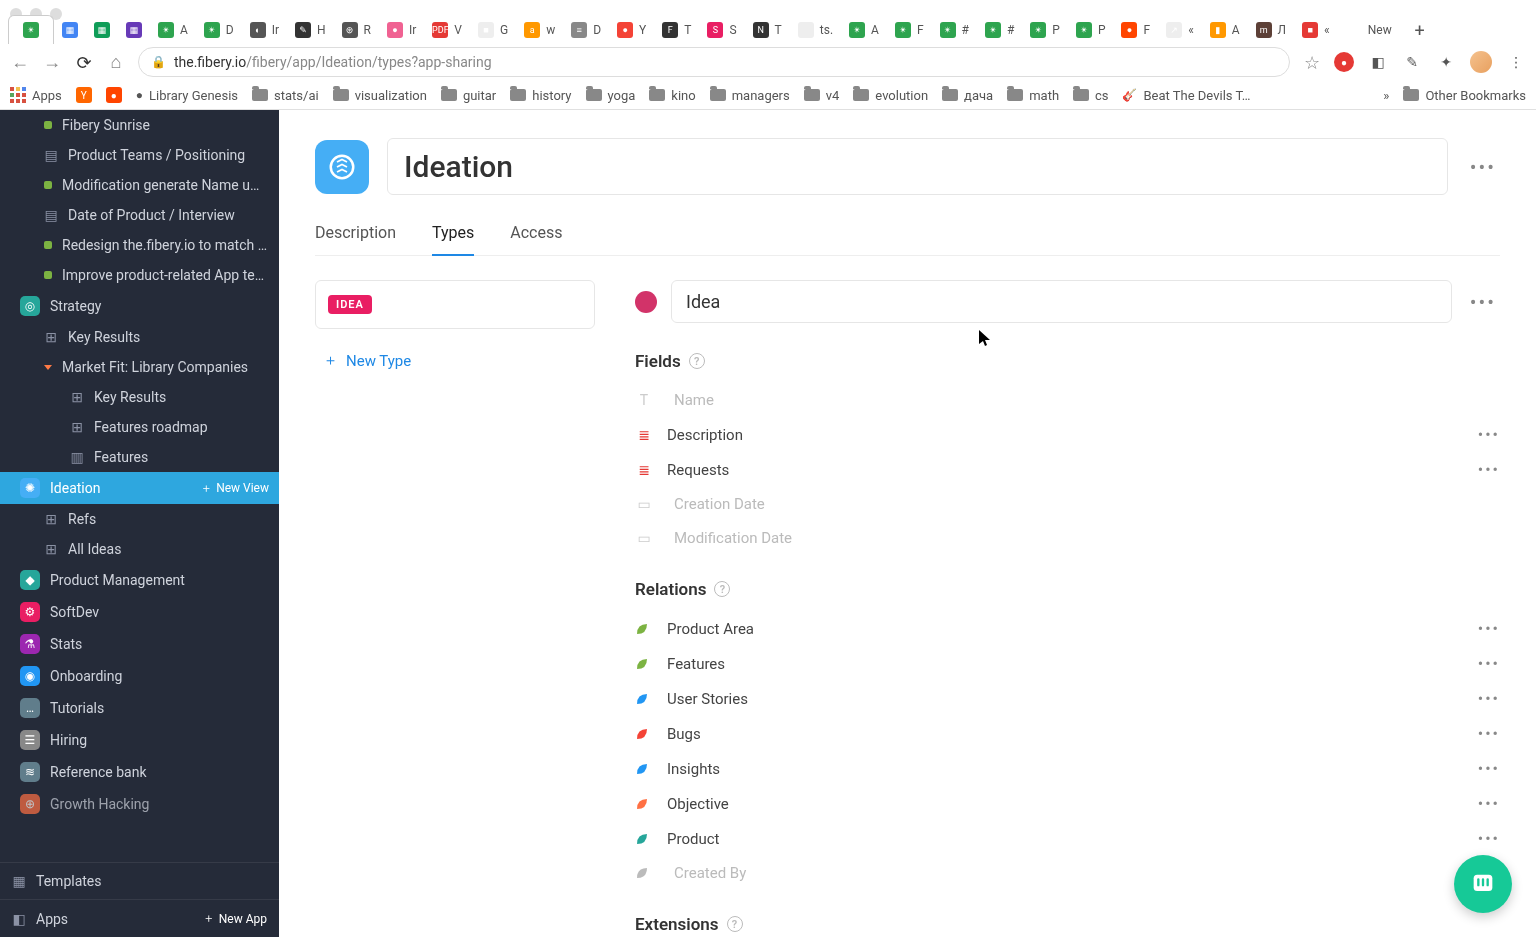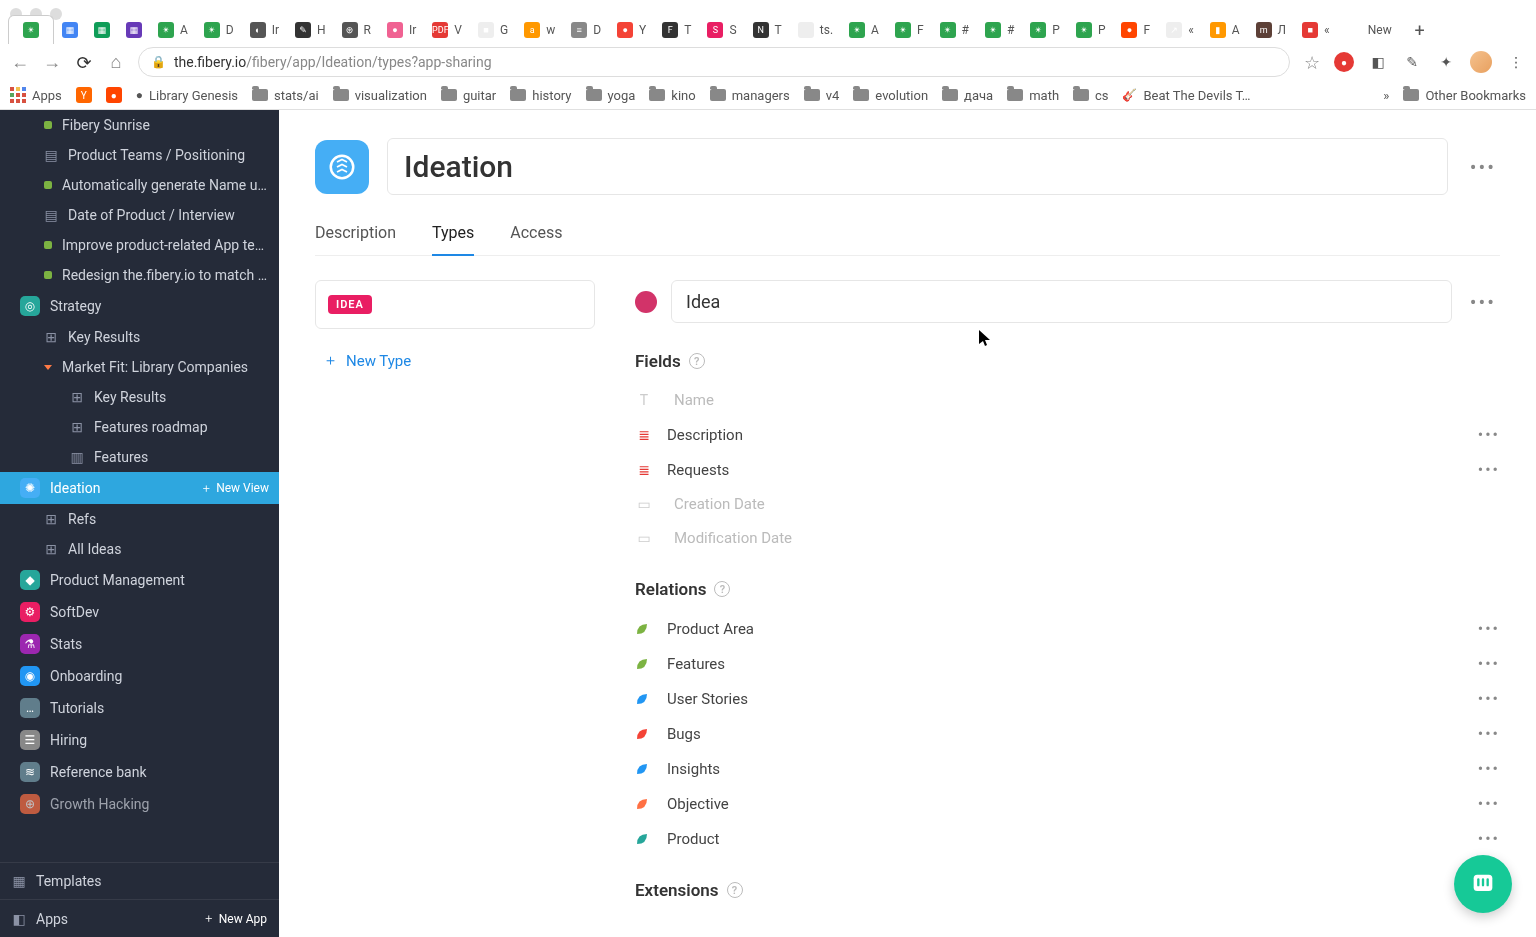--- a/index.html
+++ b/index.html
@@ -336,36 +336,36 @@
           <span class="sb-label">Fibery Sunrise</span>
         </div>
         <div class="sb-item">
           <span style="width: 24px; flex-shrink: 0;"></span>
           <span class="sb-mini">▤</span>
           <span class="sb-label">Product Teams / Positioning</span>
         </div>
         <div class="sb-item">
           <span style="width: 24px; flex-shrink: 0;"></span>
           <span class="sb-bullet" style="background: rgb(124, 179, 66);"></span>
-          <span class="sb-label">Automatically generate Name u…</span>
+          <span class="sb-label">Modification generate Name u…</span>
         </div>
         <div class="sb-item">
           <span style="width: 24px; flex-shrink: 0;"></span>
           <span class="sb-mini">▤</span>
           <span class="sb-label">Date of Product / Interview</span>
         </div>
         <div class="sb-item">
           <span style="width: 24px; flex-shrink: 0;"></span>
           <span class="sb-bullet" style="background: rgb(124, 179, 66);"></span>
+          <span class="sb-label">Redesign the.fibery.io to match …</span>
+        </div>
+        <div class="sb-item">
+          <span style="width: 24px; flex-shrink: 0;"></span>
+          <span class="sb-bullet" style="background: rgb(124, 179, 66);"></span>
           <span class="sb-label">Improve product-related App te…</span>
-        </div>
-        <div class="sb-item">
-          <span style="width: 24px; flex-shrink: 0;"></span>
-          <span class="sb-bullet" style="background: rgb(124, 179, 66);"></span>
-          <span class="sb-label">Redesign the.fibery.io to match …</span>
         </div>
         <div class="sb-item">
           <span style="width: 0px; flex-shrink: 0;"></span>
           <span class="sb-ic" style="background: rgb(38, 166, 154); color: rgb(255, 255, 255);">◎</span>
           <span class="sb-label">Strategy</span>
         </div>
         <div class="sb-item">
           <span style="width: 24px; flex-shrink: 0;"></span>
           <span class="sb-mini">⊞</span>
           <span class="sb-label">Key Results</span>
@@ -592,20 +592,28 @@
             </div>
             <div class="field-row">
               <span class="fic">
                 <svg class="leaf" viewBox="0 0 14 14">
                   <path d="M2 12 Q2 2 12 2 Q12 12 2 12 Z" fill="#26a69a"></path>
                 </svg>
               </span>
               <span class="fname">Product</span>
               <span class="row-more">•••</span>
             </div>
+            <div class="field-row muted">
+              <span class="fic">
+                <svg class="leaf" viewBox="0 0 14 14">
+                  <path d="M2 12 Q2 2 12 2 Q12 12 2 12 Z" fill="#bbb"></path>
+                </svg>
+              </span>
+              <span class="fname">Created By</span>
+            </div>
           </div>
 
         <div class="section-h" style="margin-top:24px;">
           <span>Extensions</span>
           <span class="help-ic">?</span>
         </div>
       </div>
     </div>
 
     <div class="chat-fab">

